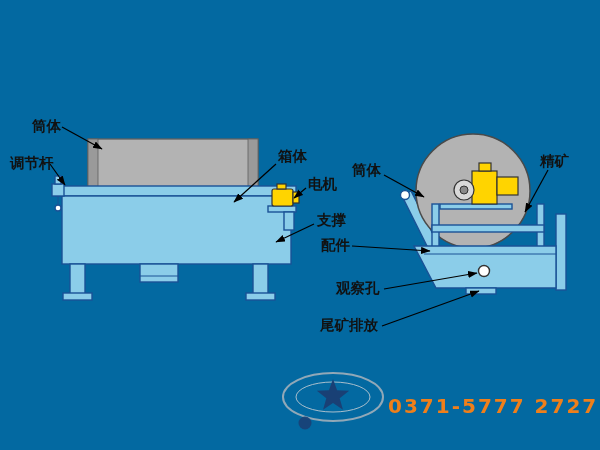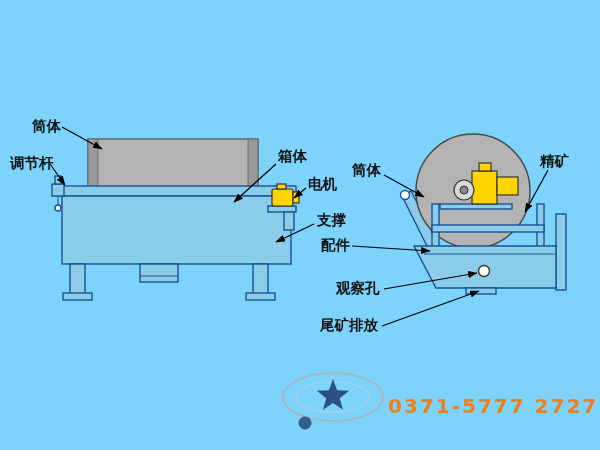--- a/index.html
+++ b/index.html
@@ -1,20 +1,20 @@
 <!DOCTYPE html>
 <html><head>
 <meta charset="utf-8">
 <style>
   html, body { margin: 0; padding: 0; background: #ffffff; }
   .canvas {
     position: relative;
     width: 600px;
     height: 450px;
-    background: #7dd3fc;
+    background: #0369a1;
     overflow: hidden;
     font-family: "DejaVu Sans", "Liberation Sans", sans-serif;
   }
   svg { display: block; }
   .callout-label {
     font-size: 14.5px;
     font-weight: bold;
     fill: #111111;
   }
   .leader {

